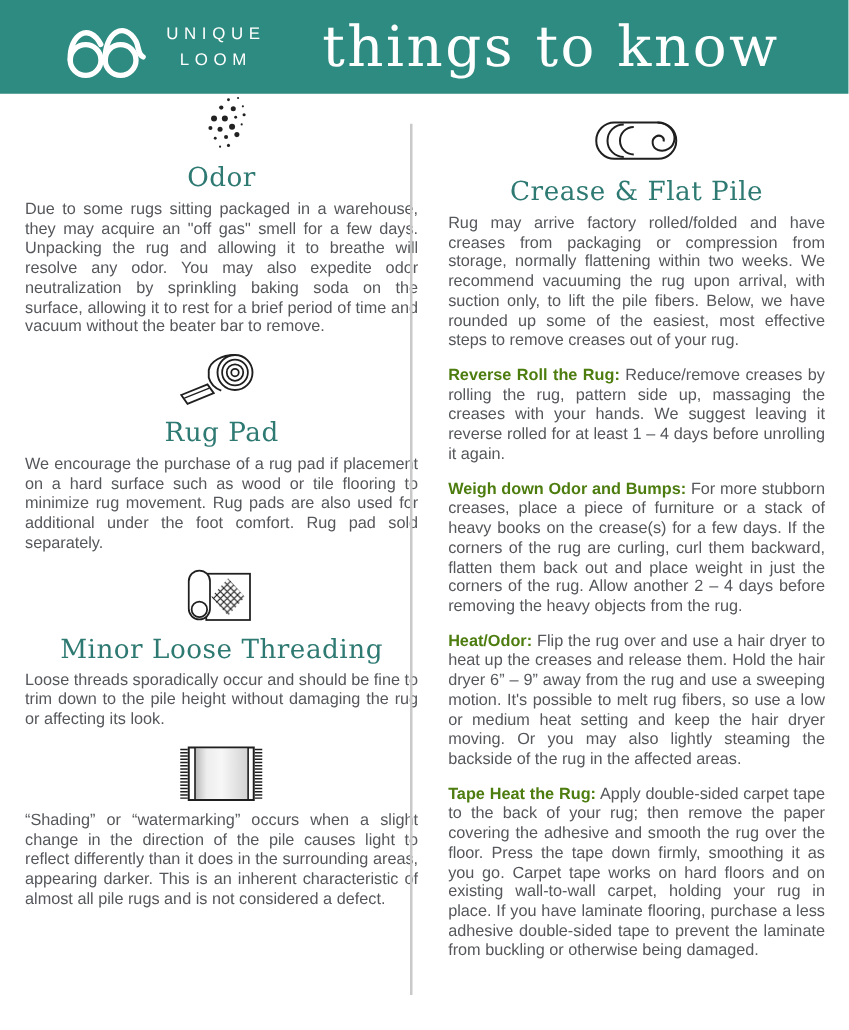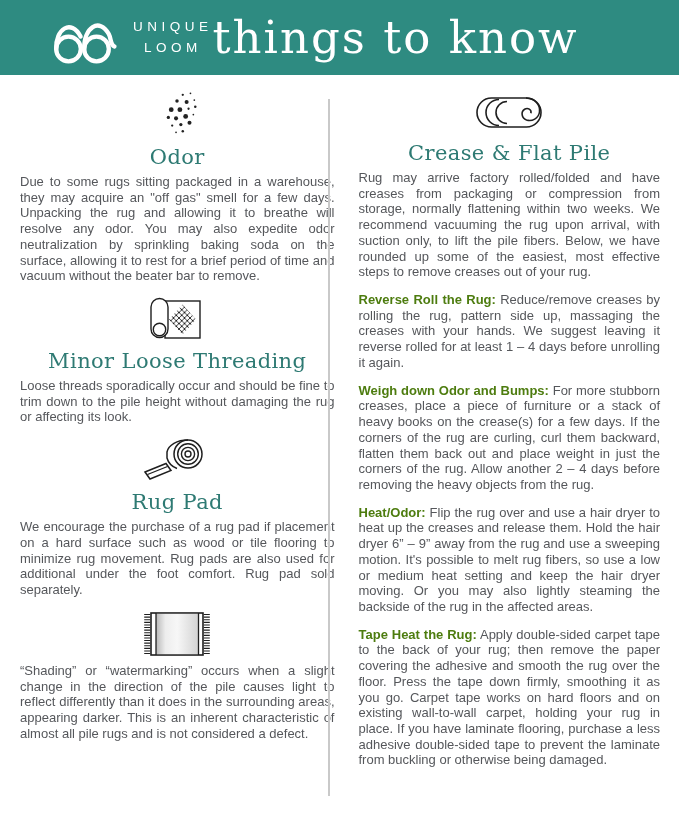--- a/index.html
+++ b/index.html
@@ -9,30 +9,30 @@
   }
   
   .header{
     height:75px;background:#2E8B81;display:flex;align-items:center;
   }
   .logo-group{display:flex;align-items:center;margin-left:52px;}
   .logo-mark{flex:0 0 auto;}
   .brand{color:#fff;text-align:center;margin-left:13px;}
   .brand div{font-size:13.5px;letter-spacing:4.5px;line-height:1.55;font-weight:400;}
   .header-title{
-    flex:1;text-align:left;color:#fff;
+    flex:1;text-align:center;color:#fff;
     font-family:"DejaVu Serif","Liberation Serif",serif;
     font-size:45px;letter-spacing:2px;padding-right:10px;font-weight:400;
   }
   
   .content{display:flex;position:relative;height:721px;}
   .divider{
     position:absolute;left:328px;top:24px;bottom:0;width:2px;background:#c9c9c9;
   }
-  .col-left{width:377px;padding:15px 18px 0 20px;box-sizing:border-box;}
+  .col-left{width:377px;padding:0 18px 0 20px;box-sizing:border-box;}
   .col-right{width:350px;padding:15px 19px 0 6px;box-sizing:border-box;}
   .sec{margin-bottom:12px;}
   .icon-wrap{display:flex;justify-content:center;margin-bottom:5px;}
   .sec-title{
     margin:0 0 5px;text-align:center;
     font-family:"DejaVu Serif","Liberation Serif",serif;
     font-size:21px;font-weight:500;color:#2E7A73;letter-spacing:0.4px;
   }
   .body{
     margin:0 0 12px;font-size:13px;line-height:1.21;color:#55575B;
@@ -94,50 +94,50 @@
                 <circle cx="31" cy="43" r="1.3"></circle>
             </g>
           </svg>
         </div>
         <h2 class="sec-title">Odor</h2>
         <p class="body">Due to some rugs sitting packaged in a warehouse, they may acquire an "off gas" smell for a few days. Unpacking the rug and allowing it to breathe will resolve any odor. You may also expedite odor neutralization by sprinkling baking soda on the surface, allowing it to rest for a brief period of time and vacuum without the beater bar to remove.</p>
       </section>
 
       <section class="sec">
         <div class="icon-wrap">
+          <svg width="72" height="48" viewBox="0 0 72 48">
+            <circle cx="47" cy="17" r="14" fill="#ffffff" stroke="#1f1f1f" stroke-width="1.5"></circle>
+            <circle cx="47" cy="17" r="10.3" fill="none" stroke="#1f1f1f" stroke-width="1.4"></circle>
+            <circle cx="47" cy="17" r="6.6" fill="none" stroke="#1f1f1f" stroke-width="1.4"></circle>
+            <circle cx="47" cy="17" r="3" fill="none" stroke="#1f1f1f" stroke-width="1.4"></circle>
+            <path d="M47 3 C 36 3 27.5 8 26 15 L26 21 C 27.5 26.5 32 30 36 31.5" fill="none" stroke="#1f1f1f" stroke-width="1.5"></path>
+            <polygon points="4,35 25,26.5 30,33.5 9,42" fill="#ffffff" stroke="#1f1f1f" stroke-width="1.5"></polygon>
+            <line x1="6.5" y1="37.5" x2="26.5" y2="29.5" stroke="#1f1f1f" stroke-width="1.2"></line>
+          </svg>
+        </div>
+        <h2 class="sec-title">Rug Pad</h2>
+        <p class="body">We encourage the purchase of a rug pad if placement on a hard surface such as wood or tile flooring to minimize rug movement. Rug pads are also used for additional under the foot comfort. Rug pad sold separately.</p>
+      </section>
+
+      <section class="sec">
+        <div class="icon-wrap">
           <svg width="62" height="48" viewBox="0 0 62 48">
             <defs>
               <pattern id="xh" width="5.5" height="5.5" patternUnits="userSpaceOnUse">
                 <path d="M0 0 L5.5 5.5 M5.5 0 L0 5.5" stroke="#1f1f1f" stroke-width="0.9" fill="none"></path>
               </pattern>
             </defs>
             <rect x="19" y="5" width="35" height="37" fill="#ffffff" stroke="#1f1f1f" stroke-width="1.4"></rect>
             <polygon points="36.5,8.5 50,23.5 36.5,38.5 23,23.5" fill="url(#xh)"></polygon>
             <rect x="5" y="2.5" width="17" height="39" rx="8.5" fill="#ffffff" stroke="#1f1f1f" stroke-width="1.4"></rect>
             <circle cx="13.5" cy="33.5" r="6.2" fill="#ffffff" stroke="#1f1f1f" stroke-width="1.4"></circle>
           </svg>
         </div>
         <h2 class="sec-title">Minor Loose Threading</h2>
         <p class="body">Loose threads sporadically occur and should be fine to trim down to the pile height without damaging the rug or affecting its look.</p>
-      </section>
-
-      <section class="sec">
-        <div class="icon-wrap">
-          <svg width="72" height="48" viewBox="0 0 72 48">
-            <circle cx="47" cy="17" r="14" fill="#ffffff" stroke="#1f1f1f" stroke-width="1.5"></circle>
-            <circle cx="47" cy="17" r="10.3" fill="none" stroke="#1f1f1f" stroke-width="1.4"></circle>
-            <circle cx="47" cy="17" r="6.6" fill="none" stroke="#1f1f1f" stroke-width="1.4"></circle>
-            <circle cx="47" cy="17" r="3" fill="none" stroke="#1f1f1f" stroke-width="1.4"></circle>
-            <path d="M47 3 C 36 3 27.5 8 26 15 L26 21 C 27.5 26.5 32 30 36 31.5" fill="none" stroke="#1f1f1f" stroke-width="1.5"></path>
-            <polygon points="4,35 25,26.5 30,33.5 9,42" fill="#ffffff" stroke="#1f1f1f" stroke-width="1.5"></polygon>
-            <line x1="6.5" y1="37.5" x2="26.5" y2="29.5" stroke="#1f1f1f" stroke-width="1.2"></line>
-          </svg>
-        </div>
-        <h2 class="sec-title">Rug Pad</h2>
-        <p class="body">We encourage the purchase of a rug pad if placement on a hard surface such as wood or tile flooring to minimize rug movement. Rug pads are also used for additional under the foot comfort. Rug pad sold separately.</p>
       </section>
 
       <section class="sec">
         <div class="icon-wrap">
           <svg width="70" height="48" viewBox="0 0 70 46">
             <defs>
               <linearGradient id="sg" x1="0" y1="0" x2="1" y2="0">
                 <stop offset="0" stop-color="#b9b9b9"></stop>
                 <stop offset="0.22" stop-color="#ededed"></stop>
                 <stop offset="0.5" stop-color="#f7f7f7"></stop>

